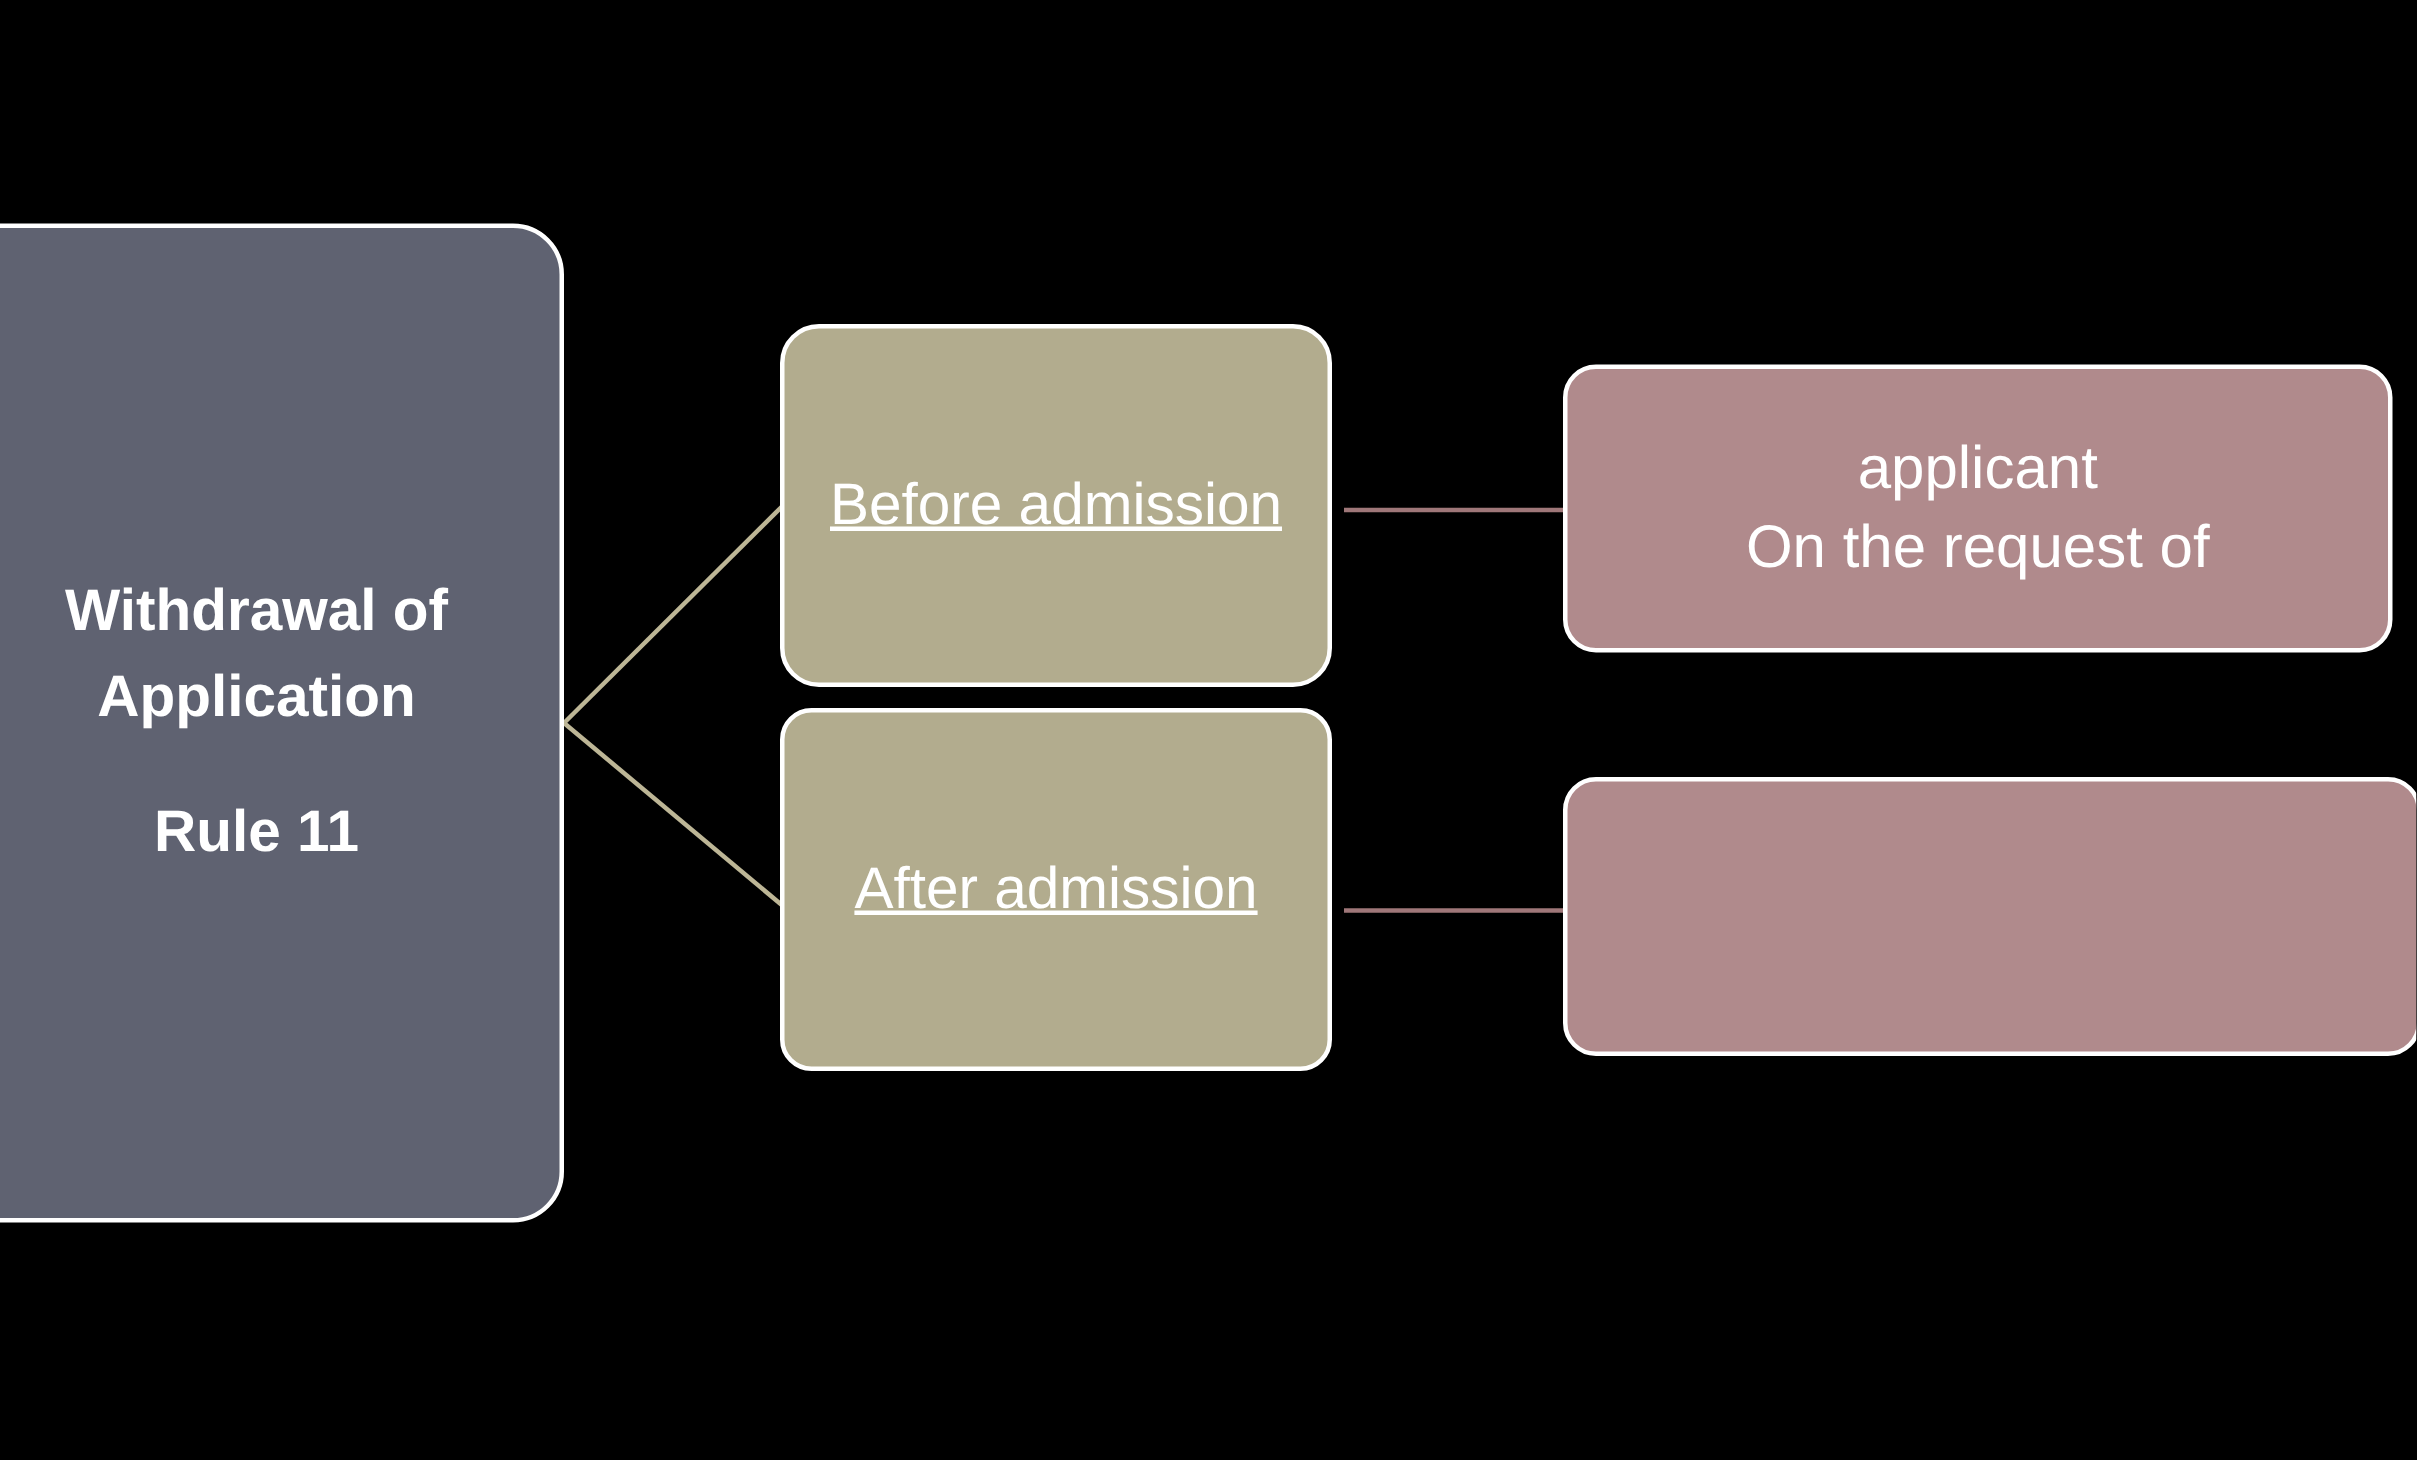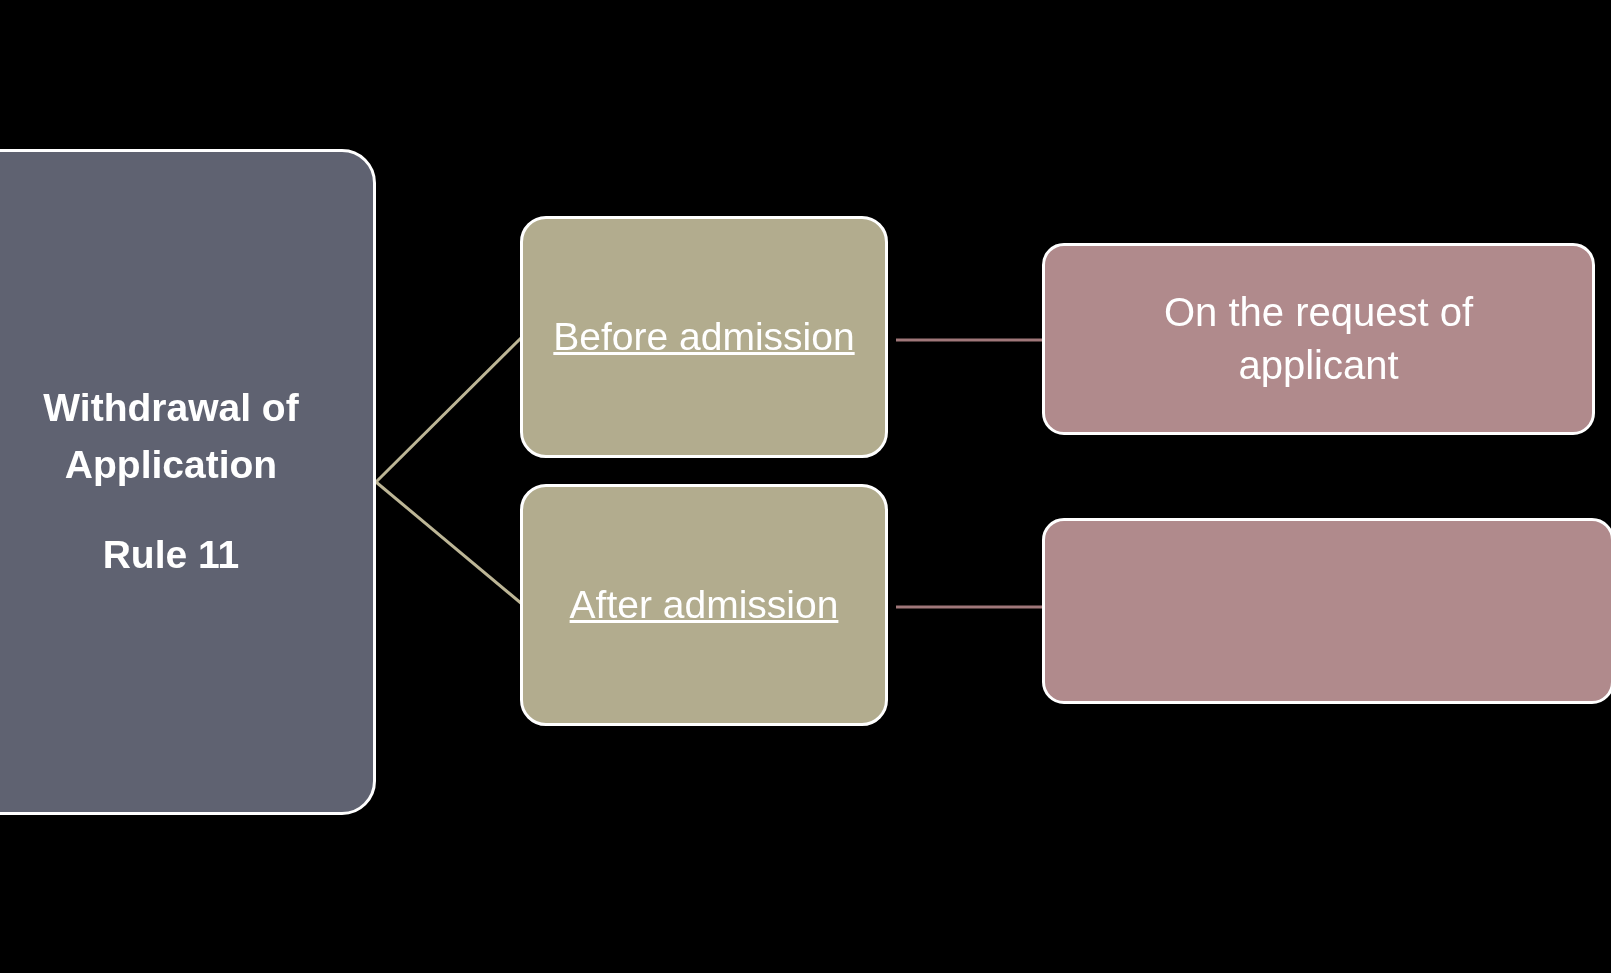--- a/index.html
+++ b/index.html
@@ -50,21 +50,21 @@
   
   .branch {
     background: #B2AC8E;
     font-size: 39px;
     line-height: 1.2;
     left: 520px;
     width: 368px;
     text-decoration: underline;
   }
   #branch-0 { top: 216px; height: 242px; }
-  #branch-1 { top: 484px; height: 242px; }
+  #branch-1 { top: 472px; height: 242px; border-radius: 21px; }
 
   
   .outcome {
     background: #B08A8C;
     font-size: 40px;
     line-height: 1.33;
     border-radius: 22px;
     padding: 0 14px;
   }
   #outcome-0 {
@@ -116,19 +116,19 @@
   </div>
 
   <div class="node branch" id="branch-0">
     <span class="line">Before admission</span>
   </div>
   <div class="node branch" id="branch-1">
     <span class="line">After admission</span>
   </div>
 
   <div class="node outcome" id="outcome-0">
+    <span class="line">applicant</span>
     <span class="line">On the request of</span>
-    <span class="line">applicant</span>
   </div>
   <div class="node outcome" id="outcome-1">
   </div>
 
 </div>
 
 </body></html>

